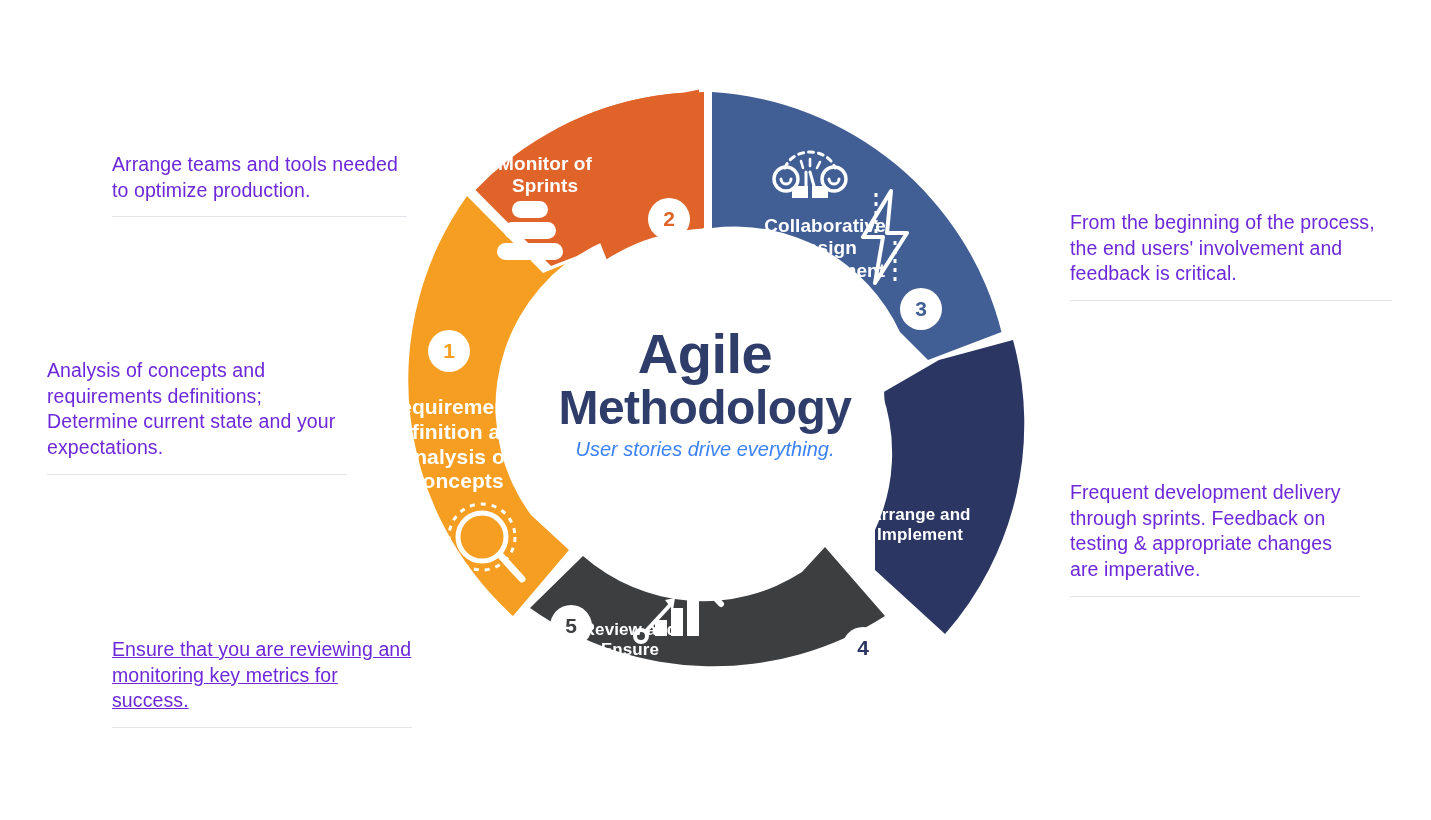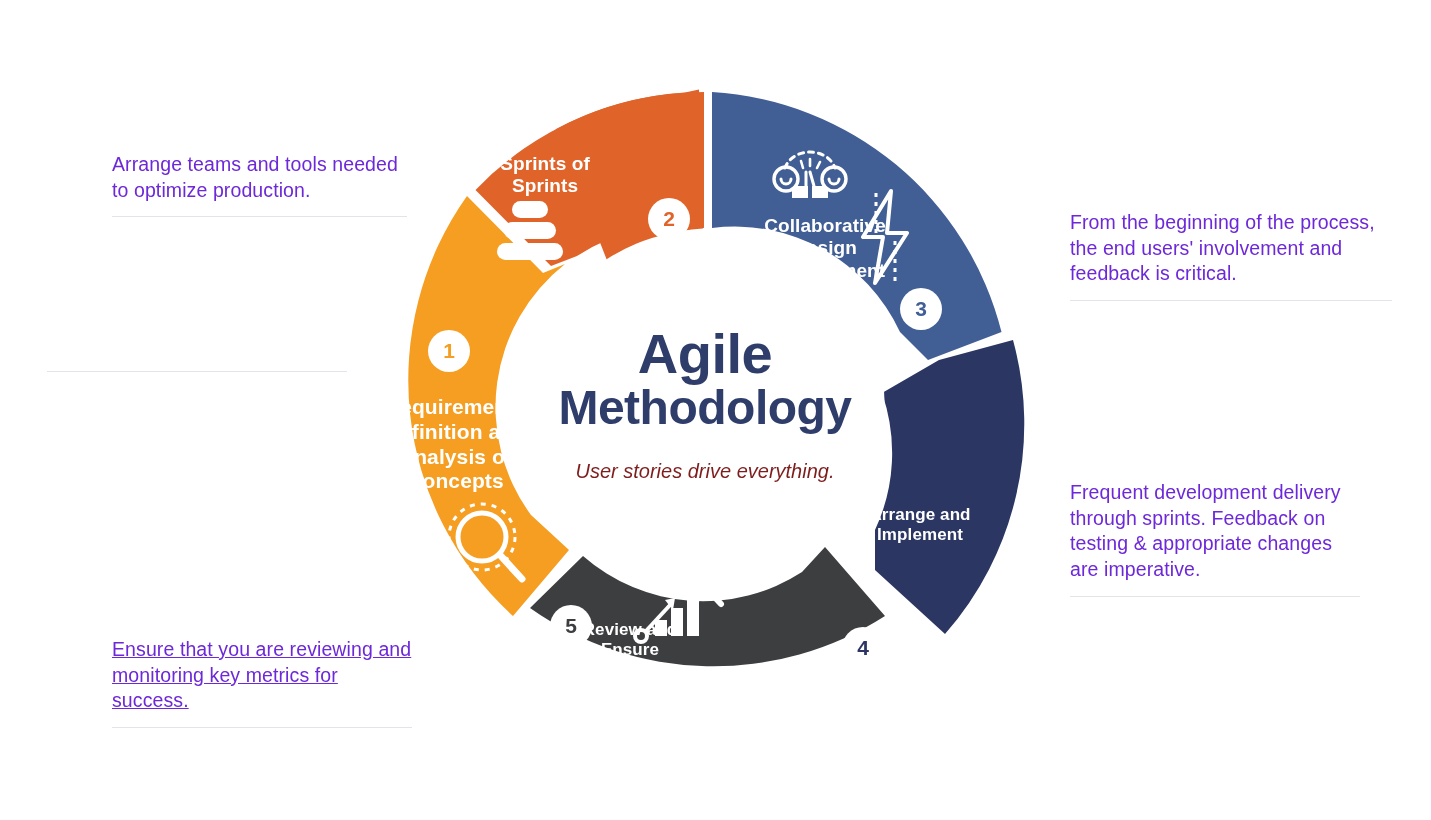--- a/index.html
+++ b/index.html
@@ -14,22 +14,22 @@
   .badge{position:absolute;width:42px;height:42px;border-radius:50%;background:#ffffff;
          display:flex;align-items:center;justify-content:center;font-weight:bold;font-size:21px;}
 
   .note{position:absolute;color:#6d28d9;font-size:19.5px;line-height:1.32;letter-spacing:.1px;}
   .note .rule{display:block;border-bottom:1.6px solid #e2e4ea;margin-top:13px;}
 
   .center-title{position:absolute;left:520px;top:325px;width:370px;text-align:center;
                 color:#2f3d6b;font-weight:bold;}
   .center-title .l1{font-size:56px;line-height:1.02;letter-spacing:-.5px;}
   .center-title .l2{font-size:48px;line-height:1.08;letter-spacing:-.5px;}
-  .center-sub{position:absolute;left:520px;top:460px;width:370px;text-align:center;
-              color:#7f1d1d;font-size:20px;font-style:italic;}
+  .center-sub{position:absolute;left:520px;top:438px;width:370px;text-align:center;
+              color:#3b82f6;font-size:20px;font-style:italic;}
   .icon{position:absolute;}
 </style>
 </head>
 <body>
 
 <div id="stage">
 
   <div class="wheel">
     <svg width="700" height="700" viewBox="0 0 700 700">
 
@@ -130,21 +130,21 @@
       <path d="M32 52 L42 50 L40 62 Z" fill="#fff"></path>
     </svg>
 
     <svg class="icon" style="left:85px;top:435px;" width="100" height="100" viewBox="0 0 100 100">
       <circle cx="42" cy="42" r="33" fill="none" stroke="#fff" stroke-width="3" stroke-dasharray="5 6"></circle>
       <circle cx="42" cy="42" r="24" fill="none" stroke="#fff" stroke-width="5"></circle>
       <line x1="60" y1="60" x2="82" y2="84" stroke="#fff" stroke-width="7" stroke-linecap="round"></line>
     </svg>
 
     <div class="seg-label" style="left:110px;top:93px;width:160px;font-size:19px;">
-      <span>Sprints of</span><br>
+      <span>Monitor of</span><br>
       <span>Sprints</span>
     </div>
 
     <div class="seg-label" style="left:370px;top:155px;width:200px;font-size:19px;">
       <span>Collaborative</span><br>
       <span>Design</span><br>
       <span>Development</span>
     </div>
 
     <div class="seg-label" style="left:490px;top:445px;width:150px;font-size:17px;">
@@ -186,20 +186,21 @@
     <div class="l2">Methodology</div>
   </div>
   <div class="center-sub">User stories drive everything.</div>
 
   <div class="note" style="left:112px;top:152px;width:295px;">
     <span>Arrange teams and tools needed to optimize production.</span>
     <span class="rule"></span>
   </div>
 
   <div class="note" style="left:47px;top:358px;width:300px;">
+    <span>Analysis of concepts and requirements definitions; Determine current state and your expectations.</span>
     <span class="rule"></span>
   </div>
 
   <div class="note" style="left:112px;top:637px;width:300px;text-decoration:underline;">
     <span>Ensure that you are reviewing and monitoring key metrics for success.</span>
     <span class="rule"></span>
   </div>
 
   <div class="note" style="left:1070px;top:210px;width:322px;">
     <span>From the beginning of the process, the end users' involvement and feedback is critical.</span>

